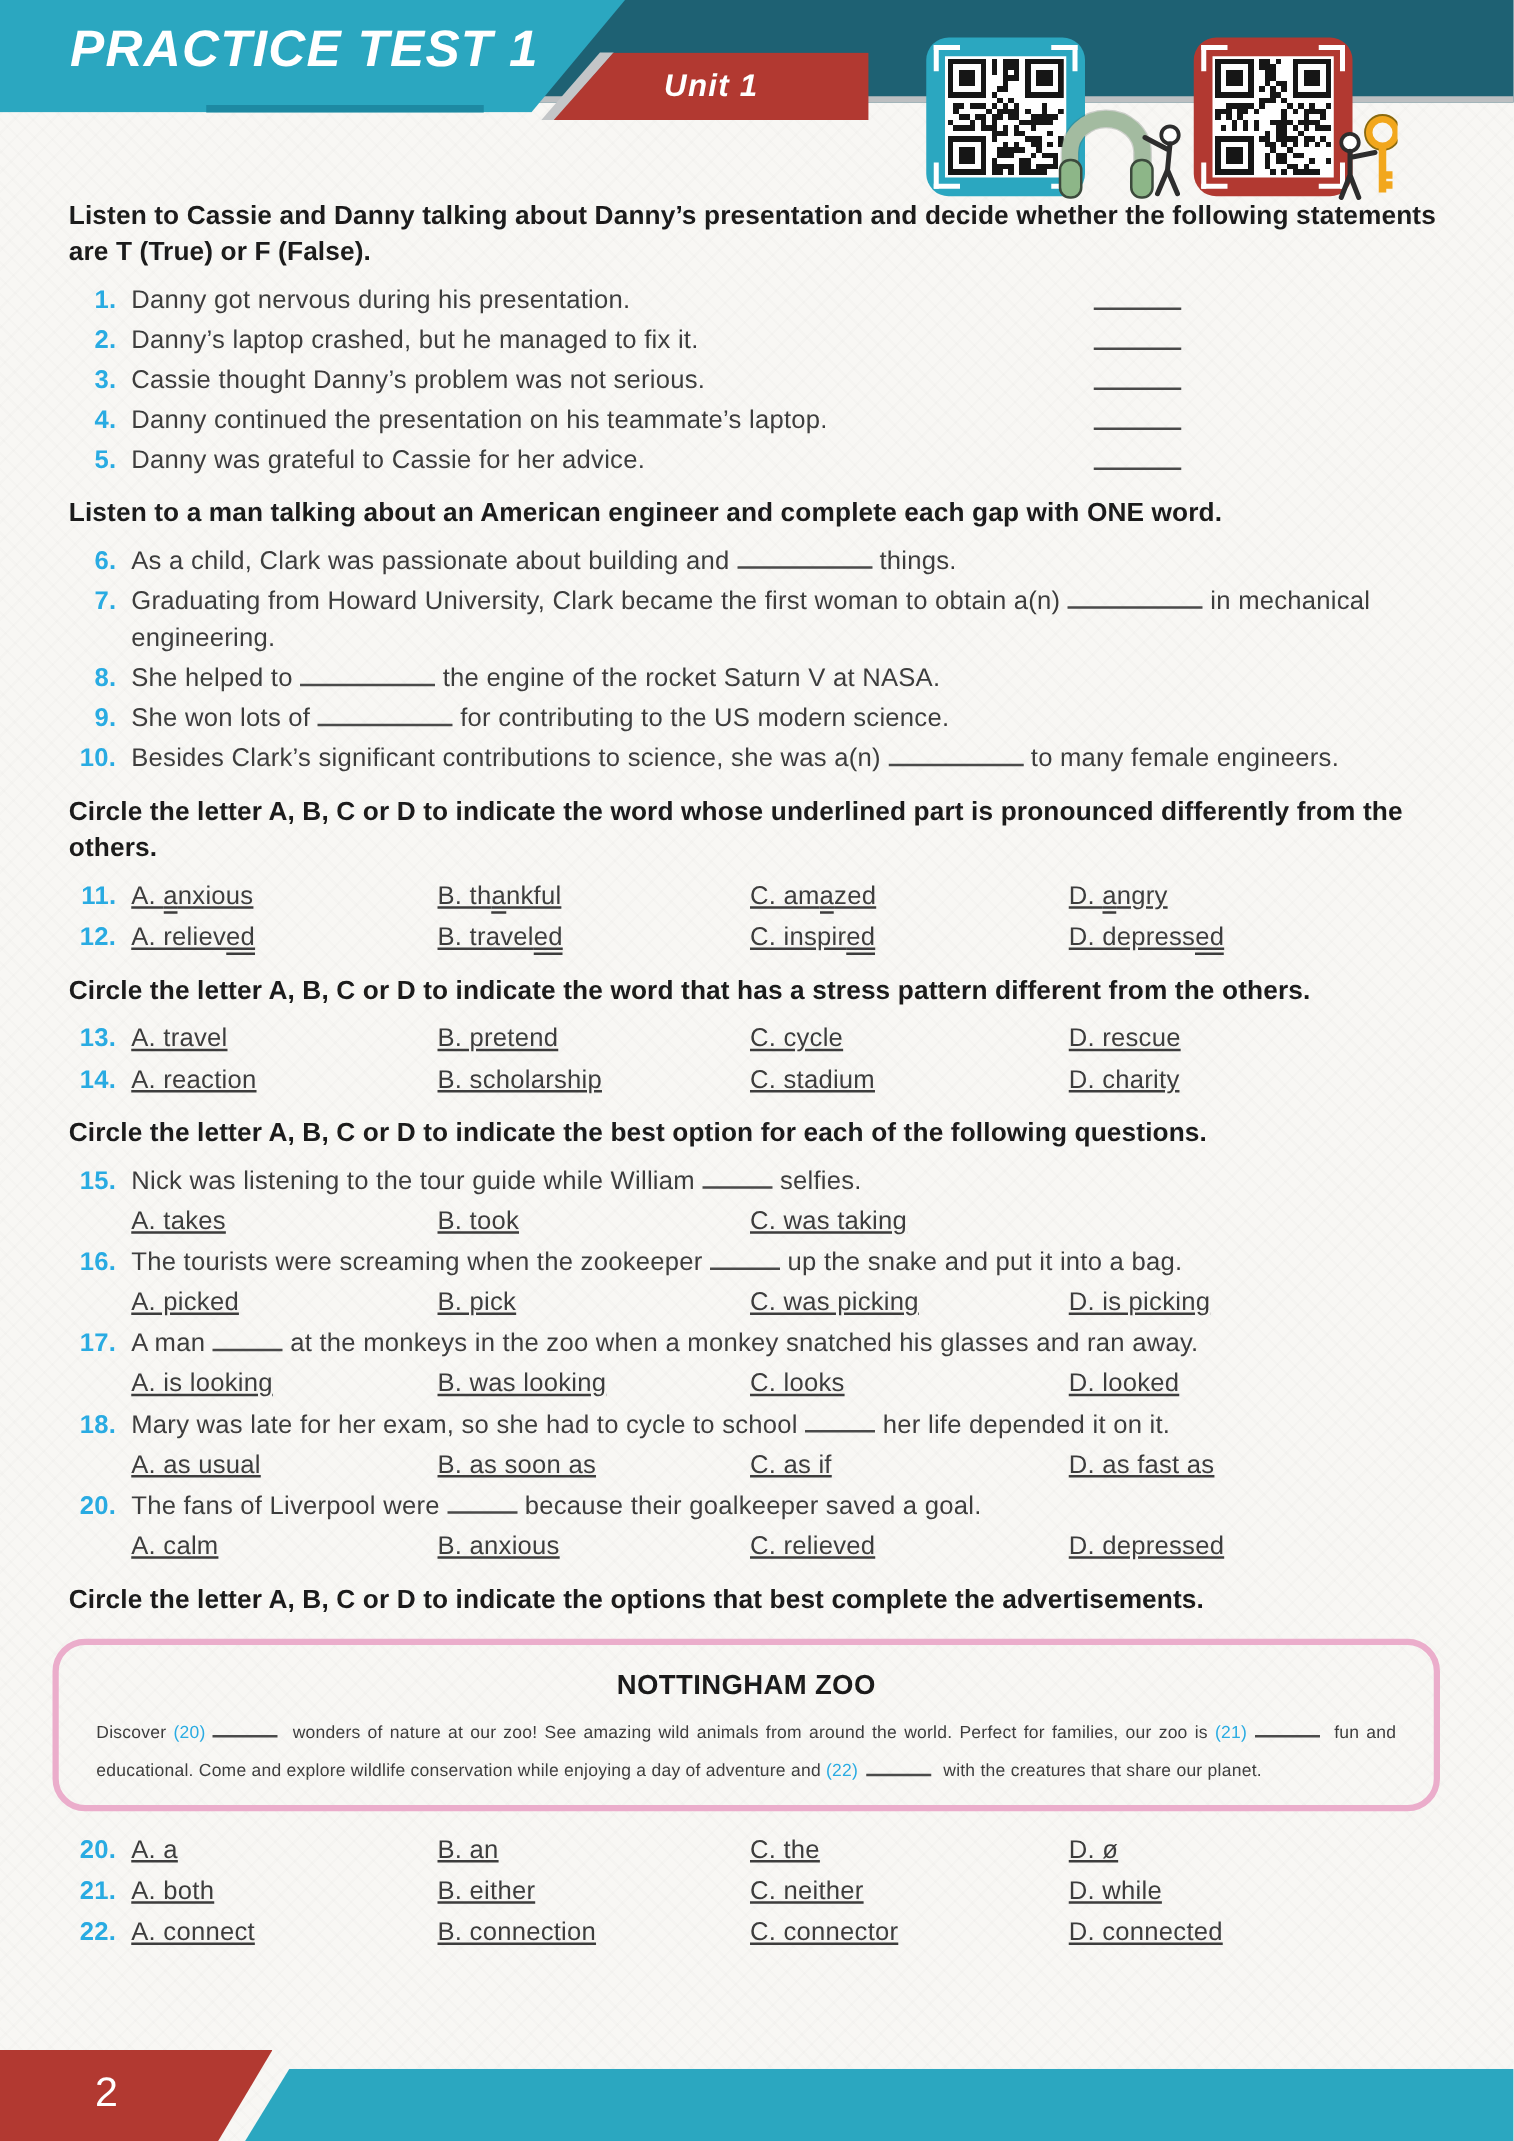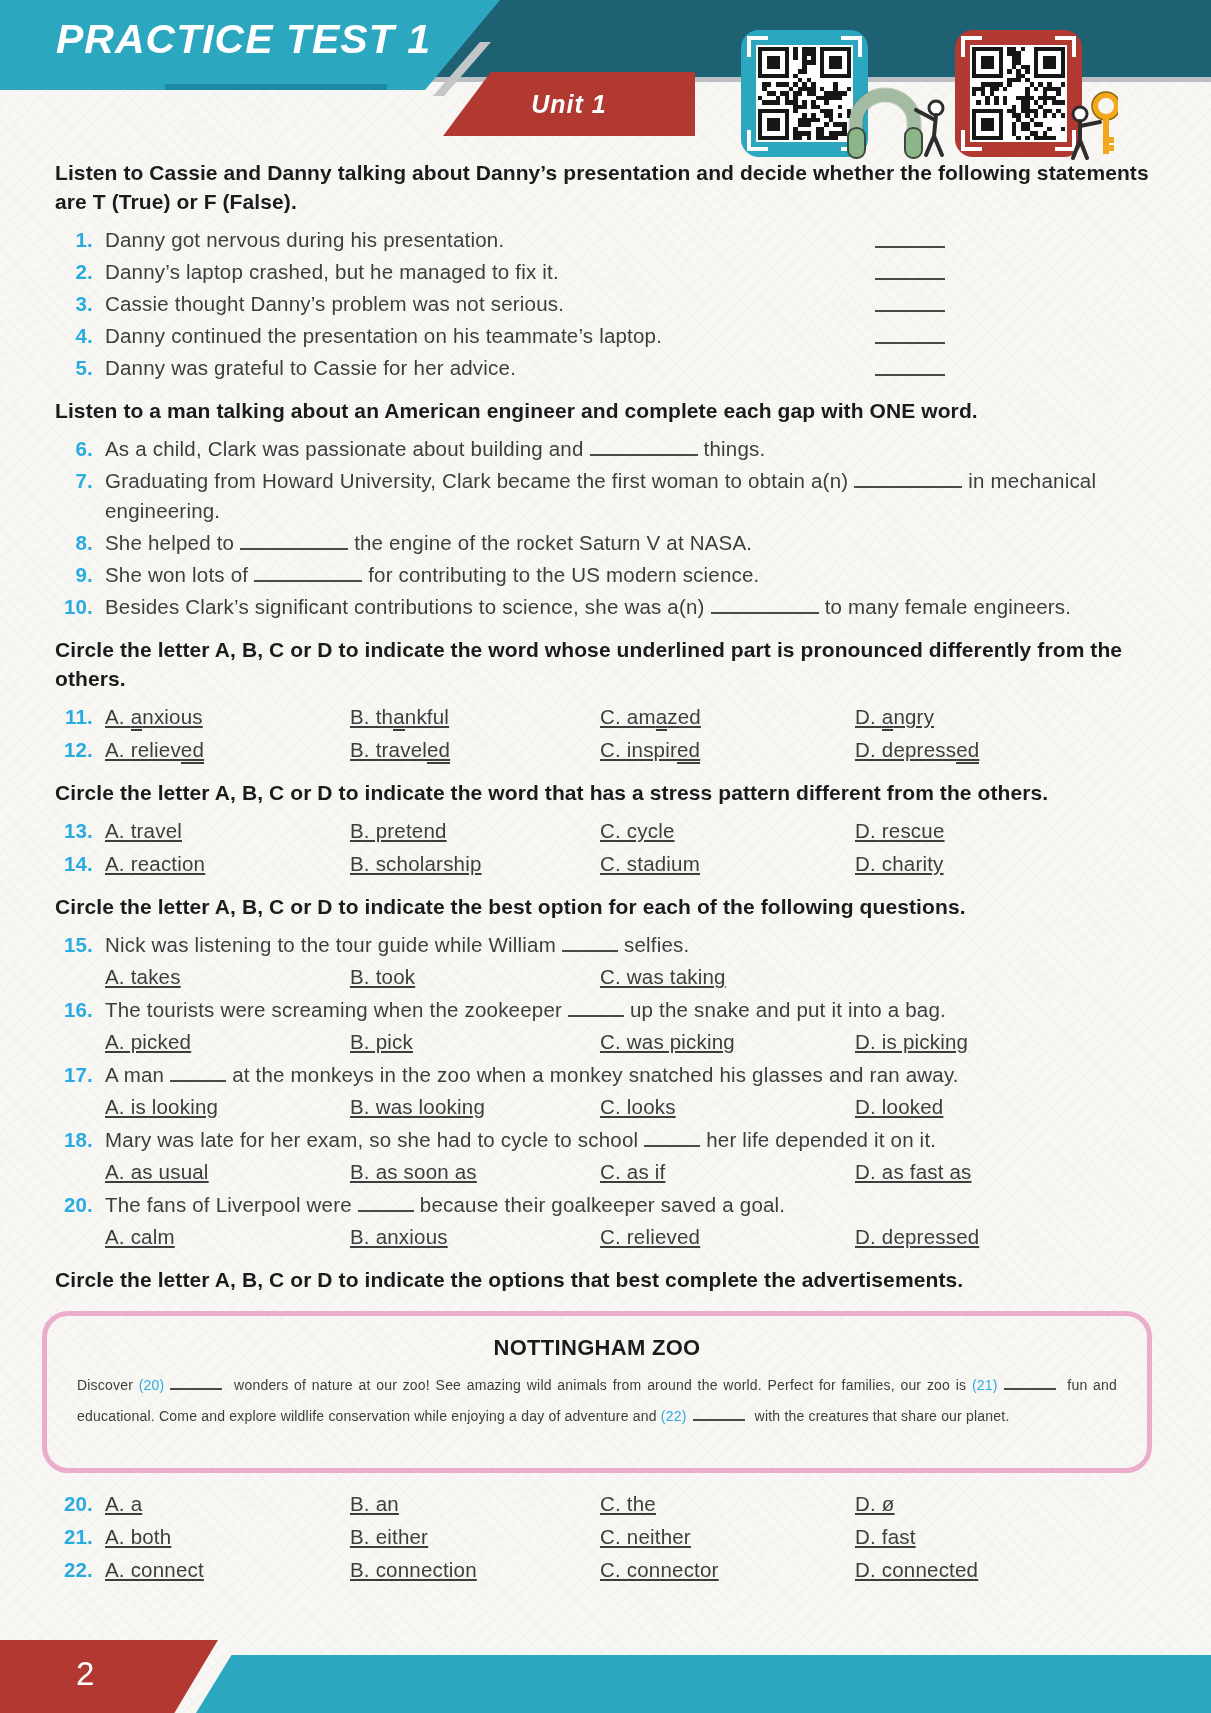--- a/index.html
+++ b/index.html
@@ -18,23 +18,23 @@
 
   
   .hdr-band{position:absolute;top:0;left:300px;right:0;height:77px;background:#1e6173;border-bottom:5px solid #bcbfc1;}
   .hdr-banner{position:absolute;top:0;left:0;width:500px;height:90px;background:#2ba7c0;
     clip-path:polygon(0 0,100% 0,85% 100%,0 100%);}
   .hdr-underline{position:absolute;top:84px;left:165px;width:222px;height:6px;background:#1d89a2;}
   .hdr-title{position:absolute;top:16px;left:56px;font-size:41px;font-weight:bold;font-style:italic;
     color:#ffffff;letter-spacing:1px;white-space:nowrap;}
   .unit-silver{position:absolute;top:42px;left:480px;width:11px;height:54px;background:#c3c6c8;
     transform:skewX(-41deg);transform-origin:top left;}
-  .unit-tag{position:absolute;top:42px;left:443px;width:252px;height:64px;background:#b23931;
+  .unit-tag{position:absolute;top:42px;left:443px;width:252px;height:54px;background:#b23931;
     clip-path:polygon(19% 0,100% 0,100% 100%,0 100%);
-    display:flex;align-items:center;justify-content:center;margin-top:30px;}
+    display:flex;align-items:center;justify-content:center;}
   .unit-tag span{color:#fff;font-weight:bold;font-style:italic;font-size:25px;letter-spacing:1px;}
 
   .qr-block{position:absolute;top:30px;width:127px;height:127px;border-radius:18px;}
   .qr-teal{left:741px;background:#2ba7c0;}
   .qr-red{left:955px;background:#b23931;}
   .qr-white{position:absolute;inset:15px;background:#ffffff;}
   .qr-grid{position:absolute;inset:17px;width:93px;height:93px;}
   .bracket{position:absolute;width:17px;height:17px;border:4px solid #fff;}
   .br-tl{top:6px;left:6px;border-right:none;border-bottom:none;}
   .br-tr{top:6px;right:6px;border-left:none;border-bottom:none;}
@@ -54,21 +54,21 @@
   .blank{display:inline-block;border-bottom:2px solid #4a4a4a;height:18px;vertical-align:baseline;}
   .blank-gap{width:108px;margin:0 6px;}
   .blank-s{width:56px;margin:0 6px;}
   .blank-zoo{width:52px;margin:0 6px;}
   .tf-line{position:absolute;left:820px;bottom:7px;width:70px;border-bottom:2px solid #4a4a4a;height:2px;}
   .u{border-bottom:2px solid #3d3d3d;padding-bottom:1px;}
   .bluetag{color:#29abe2;}
 
   
   .ad-box{margin-left:-13px;margin-top:17px;width:1040px;border:5px solid #ebadcb;border-radius:26px;
-    padding:16px 30px 36px 30px;}
+    padding:16px 30px 12px 30px;}
   .ad-title{text-align:center;font-weight:bold;font-size:22px;color:#1b1b1b;line-height:32px;margin-bottom:6px;letter-spacing:0.3px;}
   .ad-text{font-size:14px;line-height:31px;text-align:justify;letter-spacing:0.2px;}
   .ad-items{margin-top:16px;}
 
   
   .ft-red{position:absolute;bottom:0;left:0;width:218px;height:73px;background:#b23931;
     clip-path:polygon(0 0,100% 0,80% 100%,0 100%);}
   .ft-teal{position:absolute;bottom:0;left:196px;right:0;height:58px;background:#2ba7c0;
     clip-path:polygon(3.5% 0,100% 0,100% 100%,0 100%);}
   .ft-page{position:absolute;left:76px;bottom:20px;color:#ffffff;font-size:33px;font-weight:normal;}
@@ -561,21 +561,21 @@
         <span>C. the</span>
         <span>D. ø</span>
       </div>
     </div>
     <div class="qrow optrow">
       <span class="qnum">21.</span>
       <div class="opts4">
         <span>A. both</span>
         <span>B. either</span>
         <span>C. neither</span>
-        <span>D. fast</span>
+        <span>D. while</span>
       </div>
     </div>
     <div class="qrow optrow">
       <span class="qnum">22.</span>
       <div class="opts4">
         <span>A. connect</span>
         <span>B. connection</span>
         <span>C. connector</span>
         <span>D. connected</span>
       </div>

